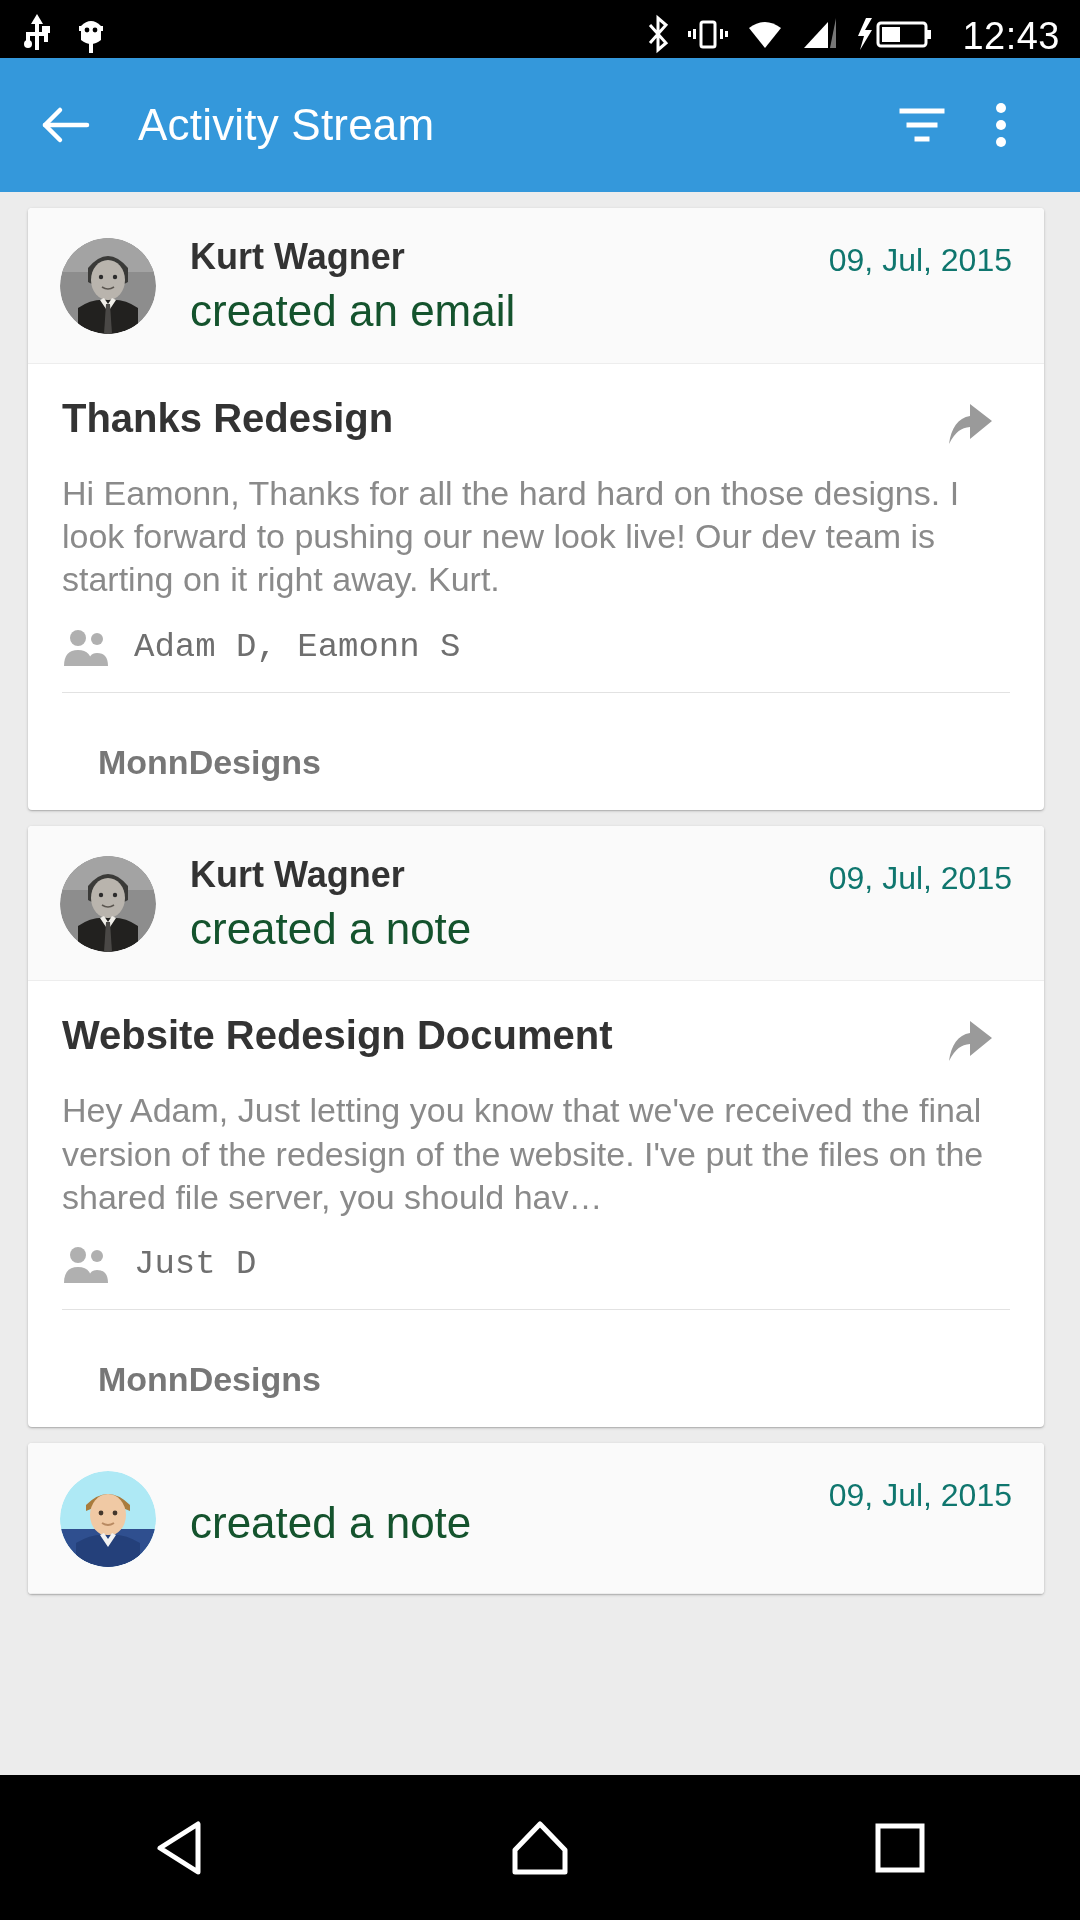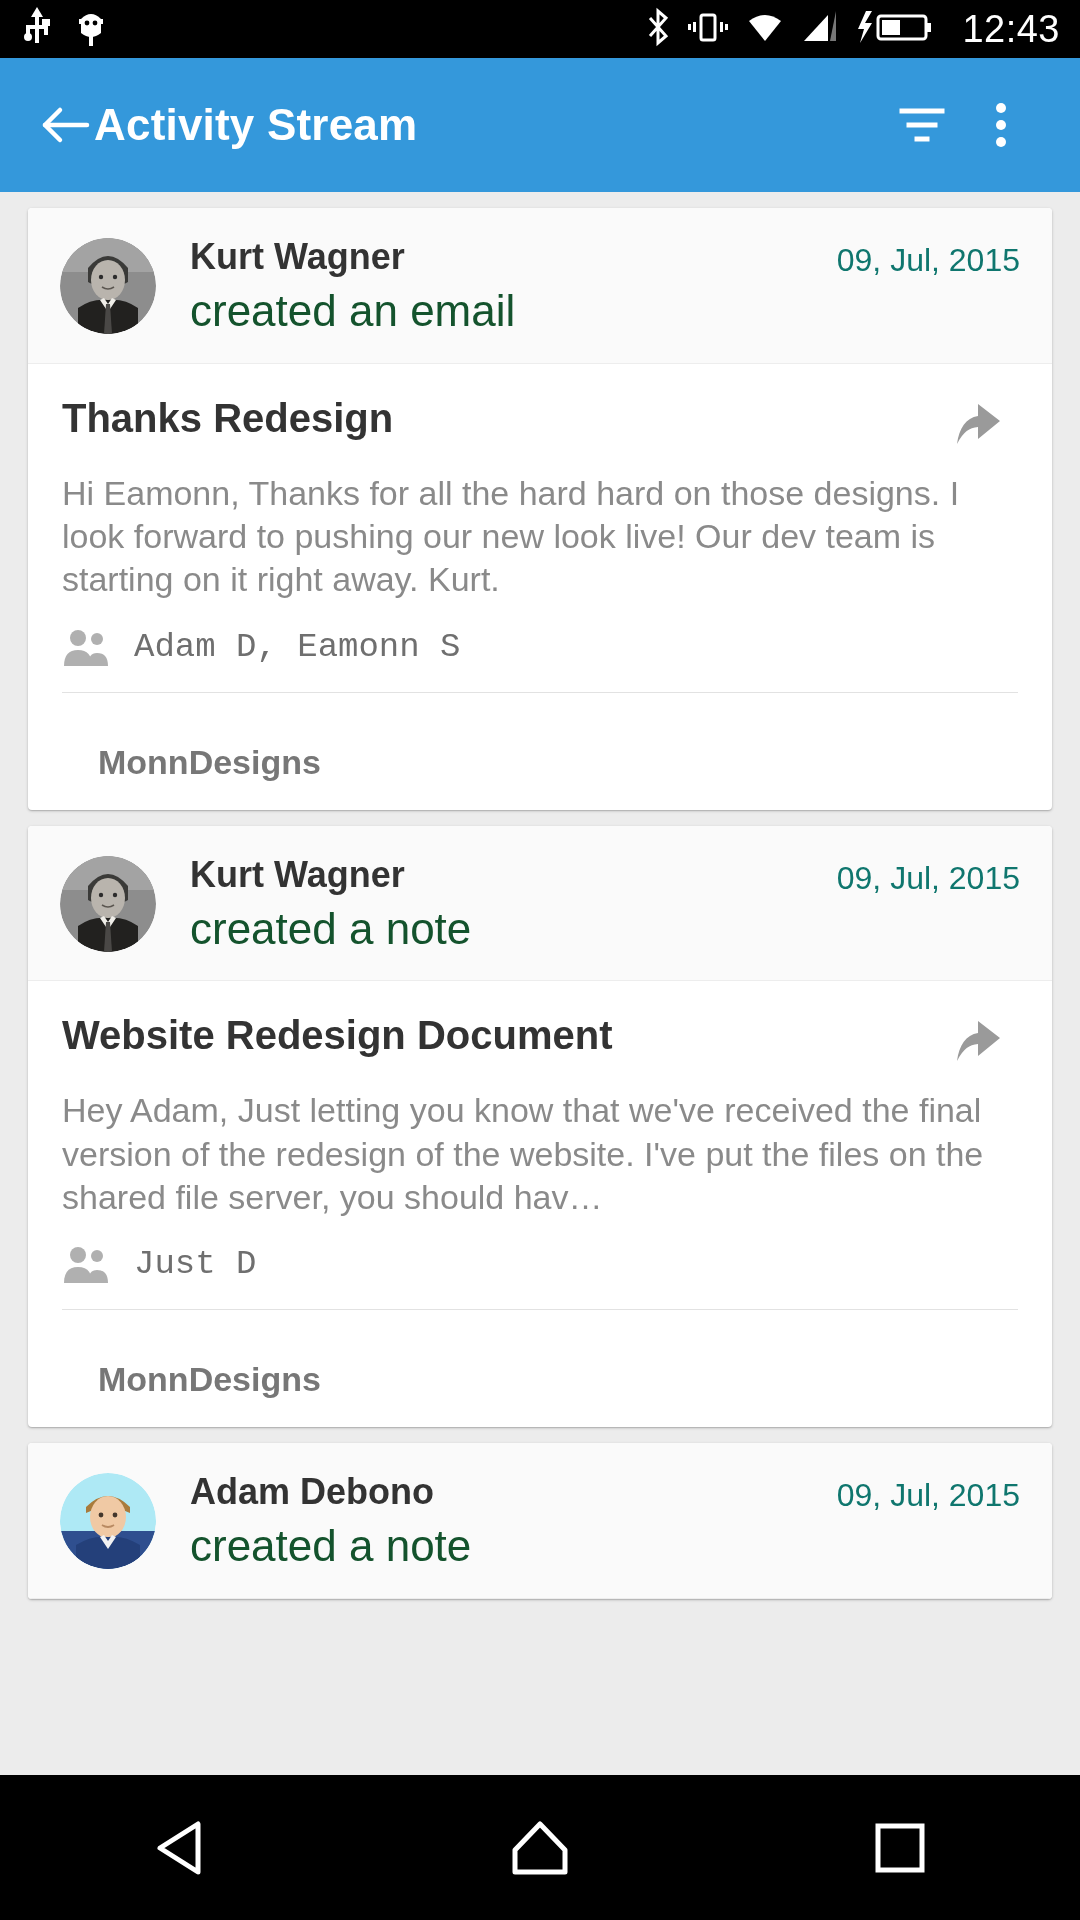--- a/index.html
+++ b/index.html
@@ -6,48 +6,48 @@
   html,body { width:1080px; height:1920px; }
   body {
     font-family:"Liberation Sans", sans-serif;
     background:#ececec;
     overflow:hidden;
   }
 
   
   .statusbar{
     height:58px; background:#000; color:#fff;
-    display:flex; align-items:center; padding:0 20px;
+    display:flex; align-items:flex-end; padding:0 20px;
     position:relative;
   }
   .sb-left{ display:flex; align-items:center; gap:22px; }
   .sb-right{ margin-left:auto; display:flex; align-items:center; gap:16px; }
   .sb-icon{ display:block; }
   .sb-clock{
     font-size:38px; font-weight:400; letter-spacing:0.5px;
     margin-left:14px; line-height:1;
   }
 
   
   .appbar{
     height:134px; background:#3498db;
     display:flex; align-items:center; padding:0 38px;
   }
   .appbar-back{ width:56px; height:56px; flex:0 0 auto; cursor:pointer; }
   .appbar-title{
-    color:#fff; font-size:44px; font-weight:700;
-    letter-spacing:0.2px; white-space:nowrap;
+    color:#fff; font-size:44px; font-weight:400;
+    margin-left:44px; letter-spacing:0.2px; white-space:nowrap;
   }
   .appbar-actions{ margin-left:auto; display:flex; align-items:center; gap:48px; }
   .appbar-icon{ width:48px; height:48px; cursor:pointer; }
 
   
   .content{
     position:absolute; top:192px; left:0; right:0; bottom:145px;
-    background:#ececec; overflow:hidden; padding:0 0 0 0;
+    background:#ececec; overflow:hidden; padding:0 8px 0 0;
   }
 
   .card{
     background:#fff;
     margin:16px 28px;
     border-radius:4px;
     box-shadow:0 1px 3px rgba(0,0,0,0.22), 0 1px 1px rgba(0,0,0,0.10);
     overflow:hidden;
   }
 
@@ -356,21 +356,20 @@
             <ellipse cx="48" cy="44" rx="18" ry="21" fill="#f0c9a4"></ellipse>
             <circle cx="41" cy="42" r="2.4" fill="#44372c"></circle>
               <circle cx="55" cy="42" r="2.4" fill="#44372c"></circle>
             <path d="M42 52 Q48 56 54 52" stroke="#b98a62" stroke-width="1.8" fill="none"></path>
             <path d="M16 96 L16 72 Q32 62 48 64 Q64 62 80 72 L80 96 Z" fill="#24407a"></path>
             <path d="M40 64 L48 76 L56 64 L52 62 L48 68 L44 62 Z" fill="#f2f2f2"></path>
           </g>
         </svg>
       </span>
       <span class="hdr-text">
-        <div class="hdr-name">Adam Debono</div>
         <div class="hdr-action">created a note</div>
       </span>
       <span class="hdr-date">09, Jul, 2015</span>
     </div>
   </div>
 
 </div>
 
 <div class="navbar">
   <span class="nav-btn">

